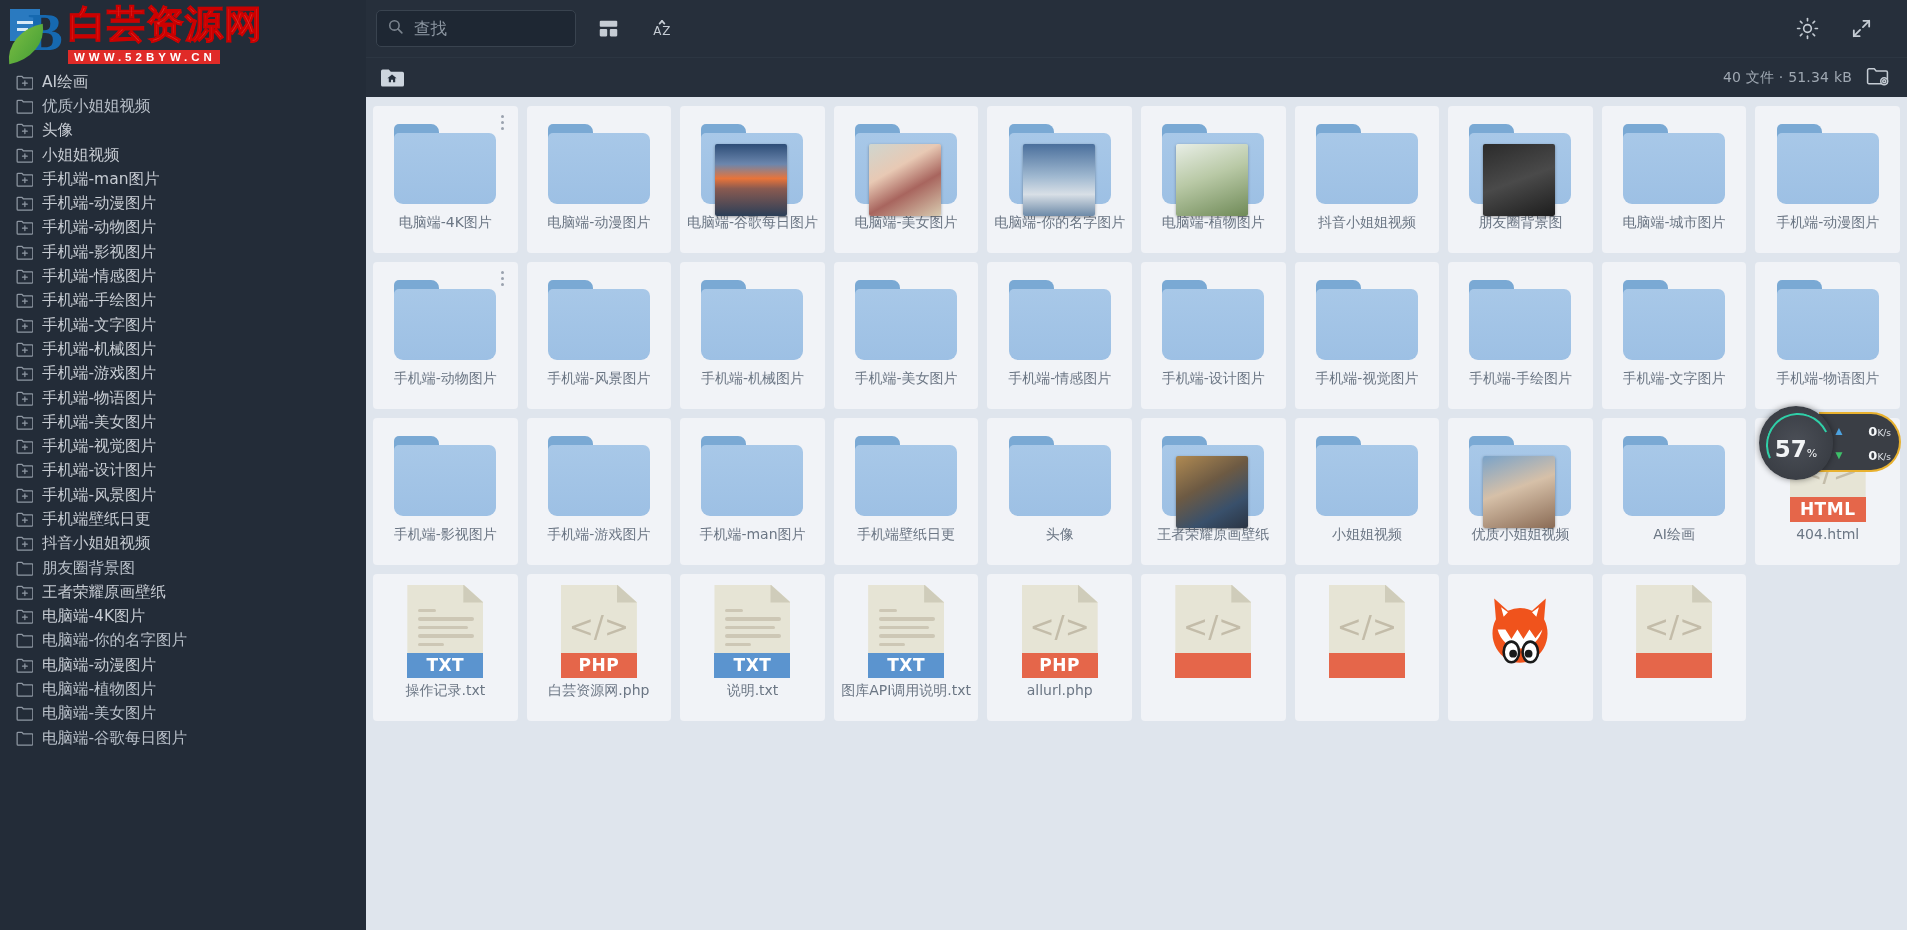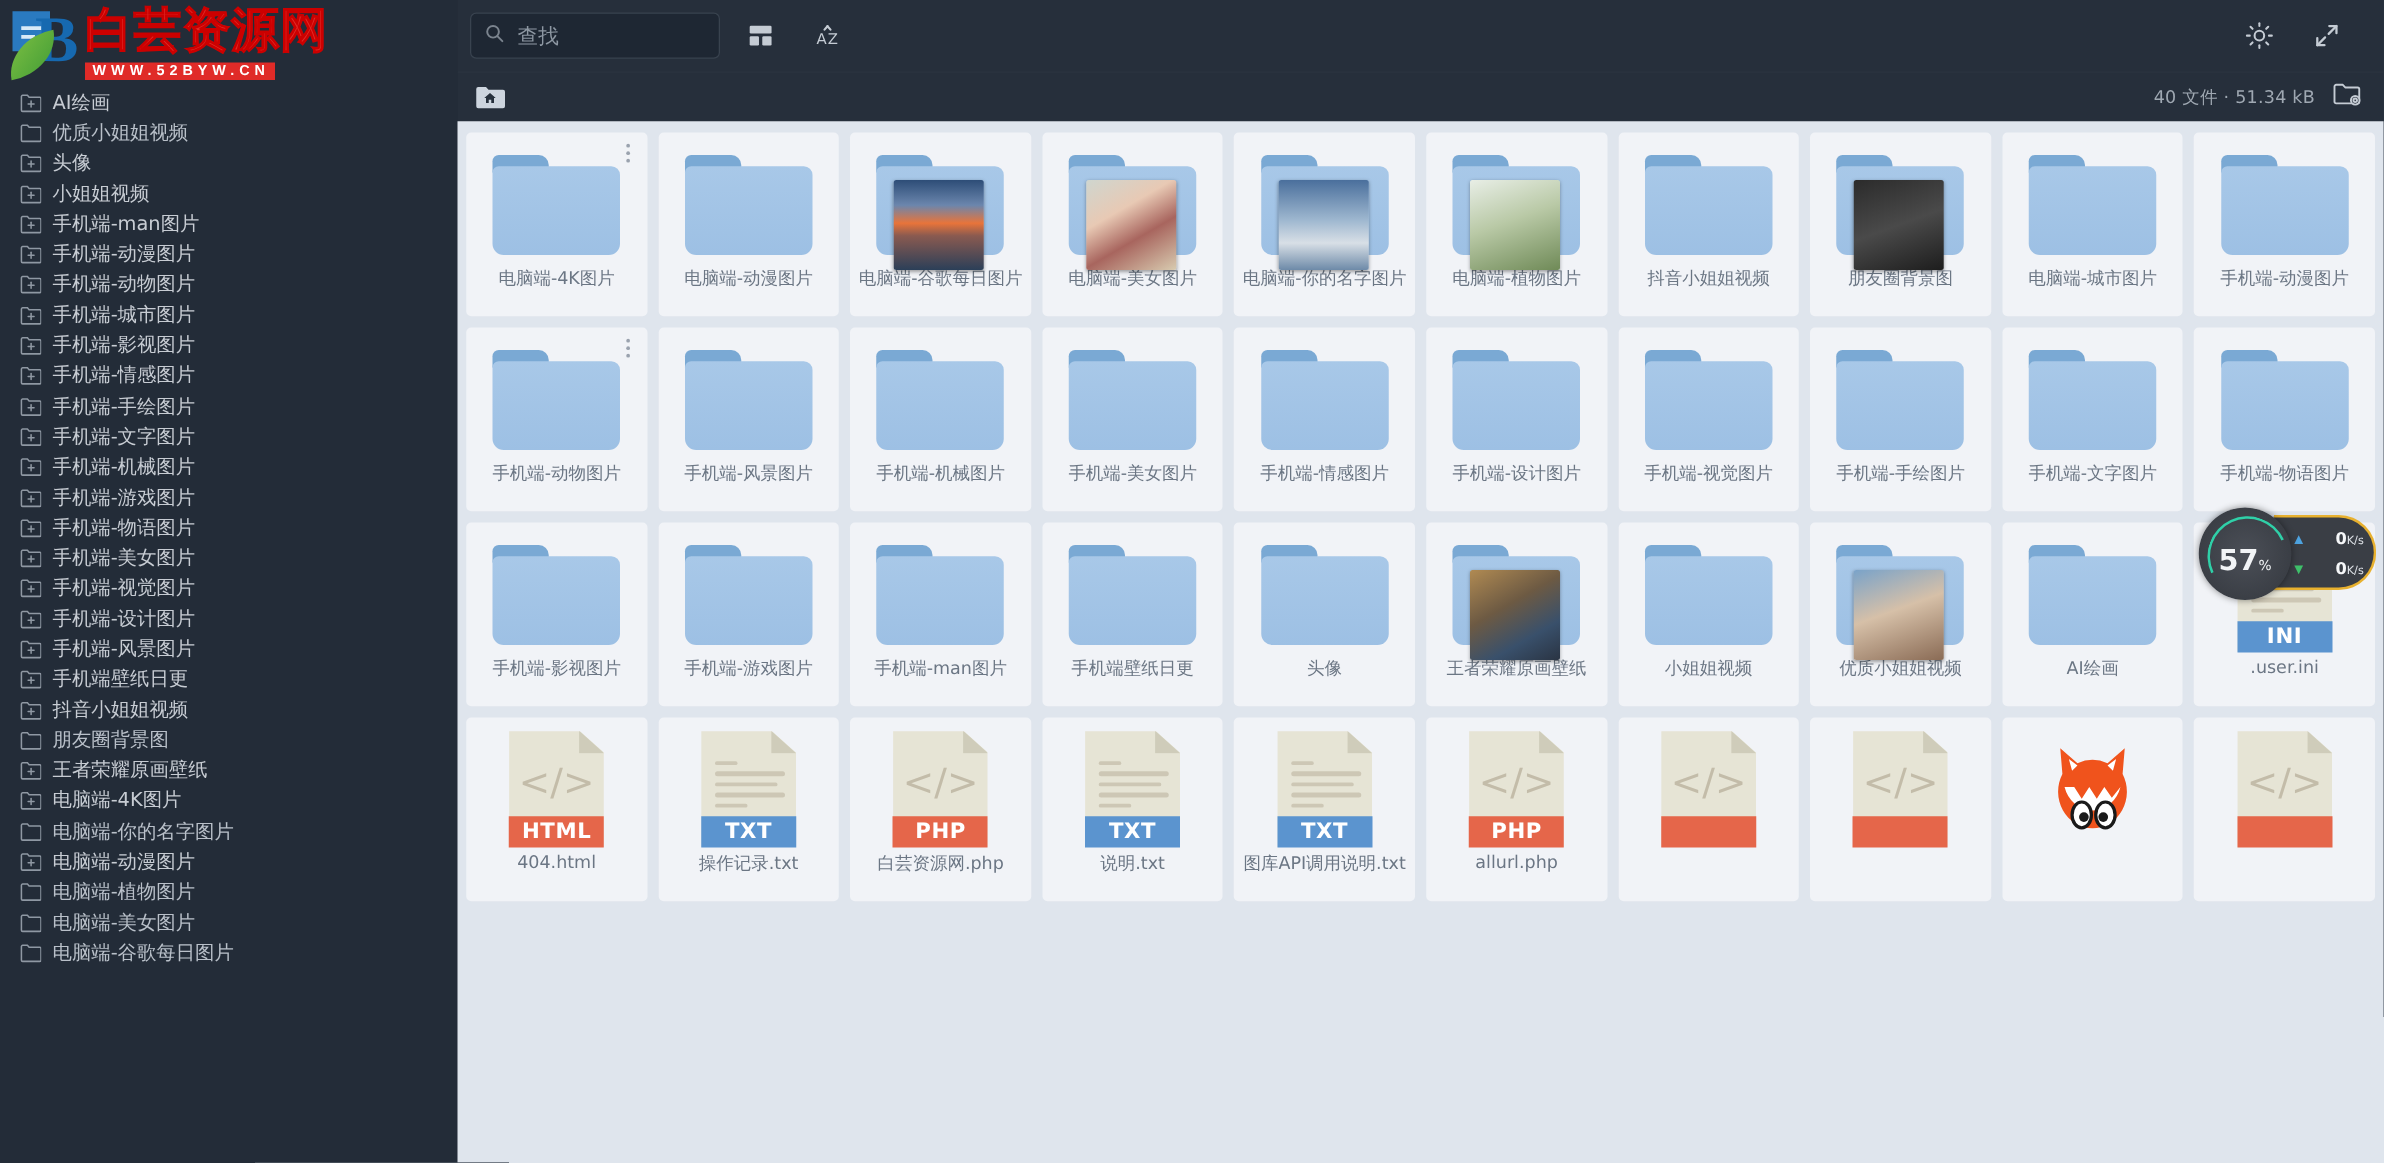--- a/index.html
+++ b/index.html
@@ -301,30 +301,20 @@
         </div>
         <div class="tree-item">
           <span class="tw">
             <svg width="17" height="17" viewBox="0 0 18 18" fill="none" stroke="#8f98a3" stroke-width="1.3">
               <path d="M1.2 3.4a1 1 0 0 1 1-1h4.1l1.4 1.6h9.1a1 1 0 0 1 1 1v10a1 1 0 0 1-1 1H2.2a1 1 0 0 1-1-1z"></path>
               <line x1="9.4" y1="7.2" x2="9.4" y2="12.2" stroke-linecap="round"></line>
               <line x1="6.9" y1="9.7" x2="11.9" y2="9.7" stroke-linecap="round"></line>
             </svg>
           </span>
           <span class="tree-label">手机端-动物图片</span>
-        </div>
-        <div class="tree-item">
-          <span class="tw">
-            <svg width="17" height="17" viewBox="0 0 18 18" fill="none" stroke="#8f98a3" stroke-width="1.3">
-              <path d="M1.2 3.4a1 1 0 0 1 1-1h4.1l1.4 1.6h9.1a1 1 0 0 1 1 1v10a1 1 0 0 1-1 1H2.2a1 1 0 0 1-1-1z"></path>
-              <line x1="9.4" y1="7.2" x2="9.4" y2="12.2" stroke-linecap="round"></line>
-              <line x1="6.9" y1="9.7" x2="11.9" y2="9.7" stroke-linecap="round"></line>
-            </svg>
-          </span>
-          <span class="tree-label">手机端-城市图片</span>
         </div>
         <div class="tree-item">
           <span class="tw">
             <svg width="17" height="17" viewBox="0 0 18 18" fill="none" stroke="#8f98a3" stroke-width="1.3">
               <path d="M1.2 3.4a1 1 0 0 1 1-1h4.1l1.4 1.6h9.1a1 1 0 0 1 1 1v10a1 1 0 0 1-1 1H2.2a1 1 0 0 1-1-1z"></path>
               <line x1="9.4" y1="7.2" x2="9.4" y2="12.2" stroke-linecap="round"></line>
               <line x1="6.9" y1="9.7" x2="11.9" y2="9.7" stroke-linecap="round"></line>
             </svg>
           </span>
           <span class="tree-label">手机端-影视图片</span>
@@ -874,37 +864,20 @@
                 <div class="body"></div>
               </div>
             </div>
             <div class="fname">AI绘画</div>
           </div>
           <div class="tile">
             <div class="ficon" style="display: flex; align-items: center; justify-content: center;">
               <div class="doc">
                 <div class="page"></div>
                 <div class="fold"></div>
-                <div class="lines">
-                  <span style="width:18px"></span>
-                  <span style="width:56px"></span>
-                  <span style="width:50px"></span>
-                  <span style="width:56px"></span>
-                  <span style="width:26px"></span>
-                </div>
-                <div class="badge" style="background:#5b94cf">INI</div>
-              </div>
-            </div>
-            <div class="fname">.user.ini</div>
-          </div>
-          <div class="tile">
-            <div class="ficon" style="display: flex; align-items: center; justify-content: center;">
-              <div class="doc">
-                <div class="page"></div>
-                <div class="fold"></div>
                 <div class="code">&lt;/&gt;</div>
                 <div class="badge" style="background:#e5664a">HTML</div>
               </div>
             </div>
             <div class="fname">404.html</div>
           </div>
           <div class="tile">
             <div class="ficon" style="display: flex; align-items: center; justify-content: center;">
               <div class="doc">
                 <div class="page"></div>

